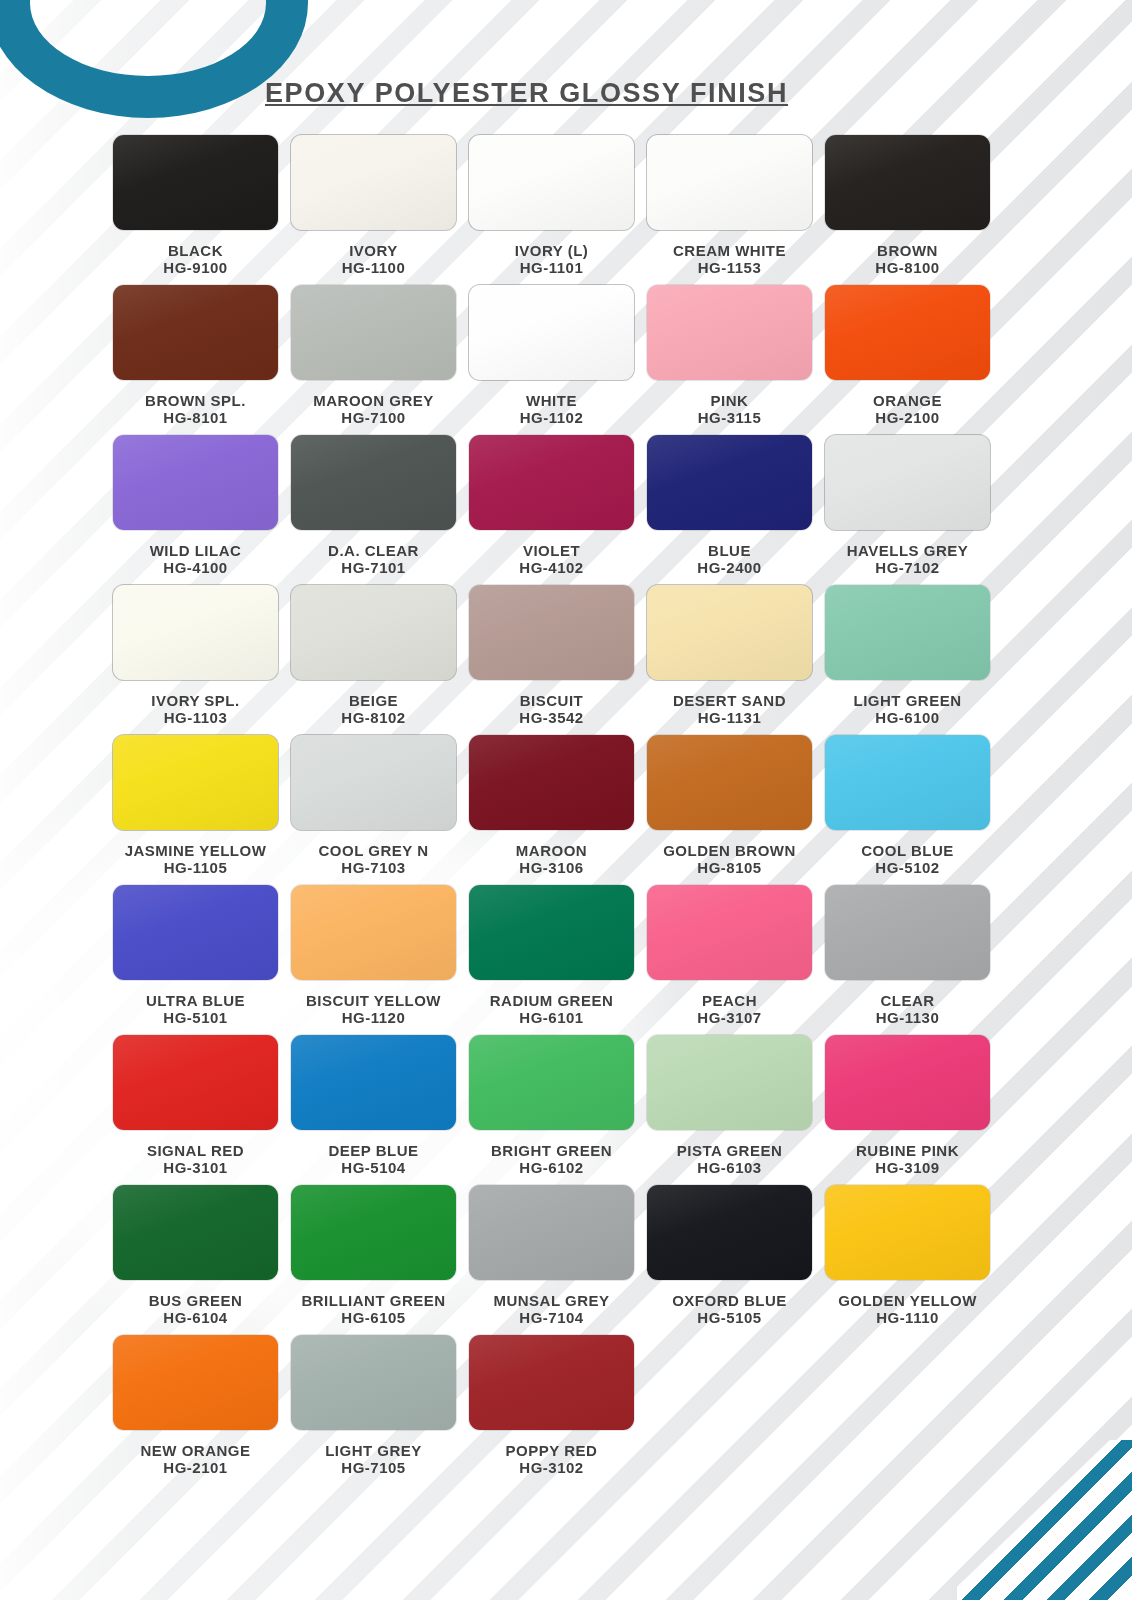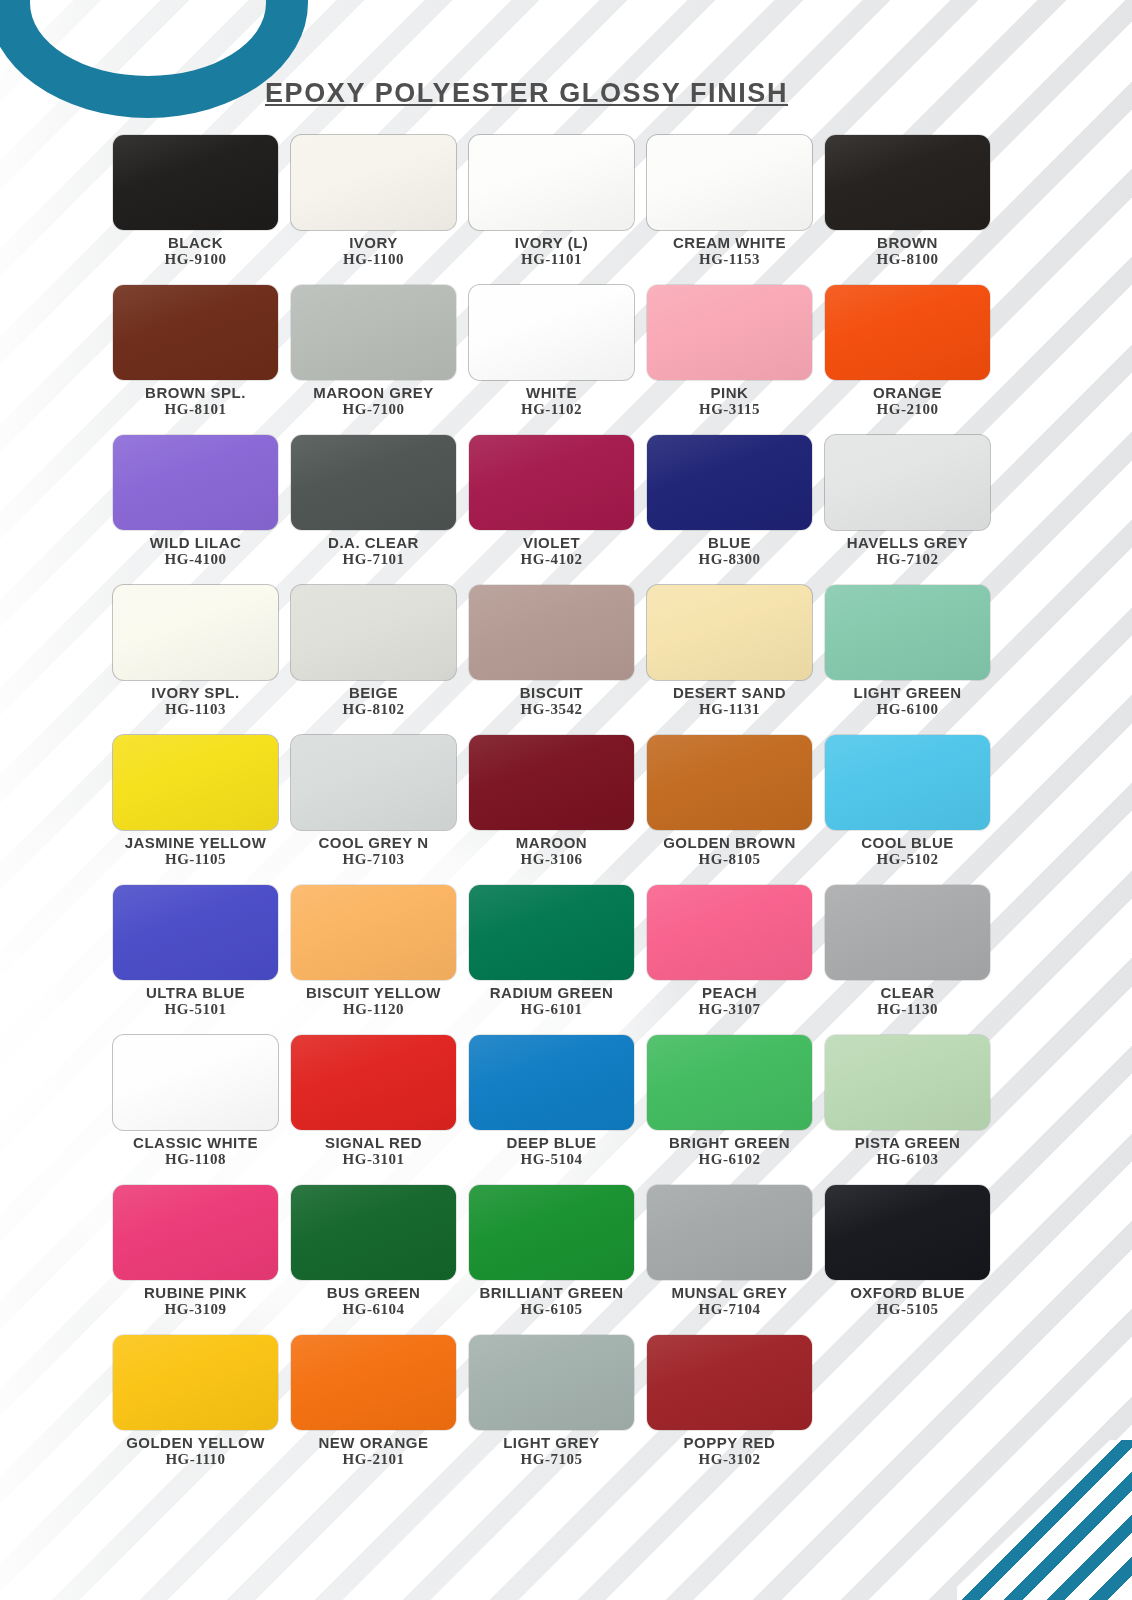--- a/index.html
+++ b/index.html
@@ -109,40 +109,39 @@
   }
   .chip.pale{ box-shadow:0 0 0 1px rgba(120,120,120,0.45); }
   .chip::after{
     content:"";
     position:absolute; inset:0;
     border-radius:11px;
     background:linear-gradient(160deg, rgba(255,255,255,0.11) 0%, rgba(255,255,255,0.02) 38%, rgba(0,0,0,0.05) 100%);
     pointer-events:none;
   }
   .cap{
-    margin-top:4px;
+    margin-top:12px;
     text-align:center;
     line-height:1.14;
   }
   .cap .nm{
     display:block;
     font-size:15px;
     font-weight:bold;
     letter-spacing:0.5px;
     color:#3f3f3f;
     white-space:nowrap;
   }
   .cap .cd{
     display:block;
     font-size:15px;
     font-weight:bold;
     letter-spacing:0.5px;
     color:#3f3f3f;
     white-space:nowrap;
-    font-family:Liberation Serif, serif;
   }
 </style>
 </head>
 <body>
 
 <div class="watermark"></div>
 <div class="wm-fade"></div>
 
 <div class="arc-wrap">
   <div class="arc" style="border-color: rgb(26, 125, 159);"></div>
@@ -240,21 +239,21 @@
       <div class="chip" style="background: rgb(164, 25, 75);"></div>
       <div class="cap">
         <span class="nm">VIOLET</span>
         <span class="cd">HG-4102</span>
       </div>
     </div>
     <div class="cell">
       <div class="chip" style="background: rgb(30, 34, 117);"></div>
       <div class="cap">
         <span class="nm">BLUE</span>
-        <span class="cd">HG-8300</span>
+        <span class="cd">HG-2400</span>
       </div>
     </div>
     <div class="cell">
       <div class="chip pale" style="background: rgb(227, 229, 228);"></div>
       <div class="cap">
         <span class="nm">HAVELLS GREY</span>
         <span class="cd">HG-7102</span>
       </div>
     </div>
     <div class="cell">
@@ -353,27 +352,20 @@
       <div class="cap">
         <span class="nm">PEACH</span>
         <span class="cd">HG-3107</span>
       </div>
     </div>
     <div class="cell">
       <div class="chip" style="background: rgb(168, 170, 171);"></div>
       <div class="cap">
         <span class="nm">CLEAR</span>
         <span class="cd">HG-1130</span>
-      </div>
-    </div>
-    <div class="cell">
-      <div class="chip pale" style="background: rgb(254, 254, 254);"></div>
-      <div class="cap">
-        <span class="nm">CLASSIC WHITE</span>
-        <span class="cd">HG-1108</span>
       </div>
     </div>
     <div class="cell">
       <div class="chip" style="background: rgb(224, 35, 31);"></div>
       <div class="cap">
         <span class="nm">SIGNAL RED</span>
         <span class="cd">HG-3101</span>
       </div>
     </div>
     <div class="cell">

